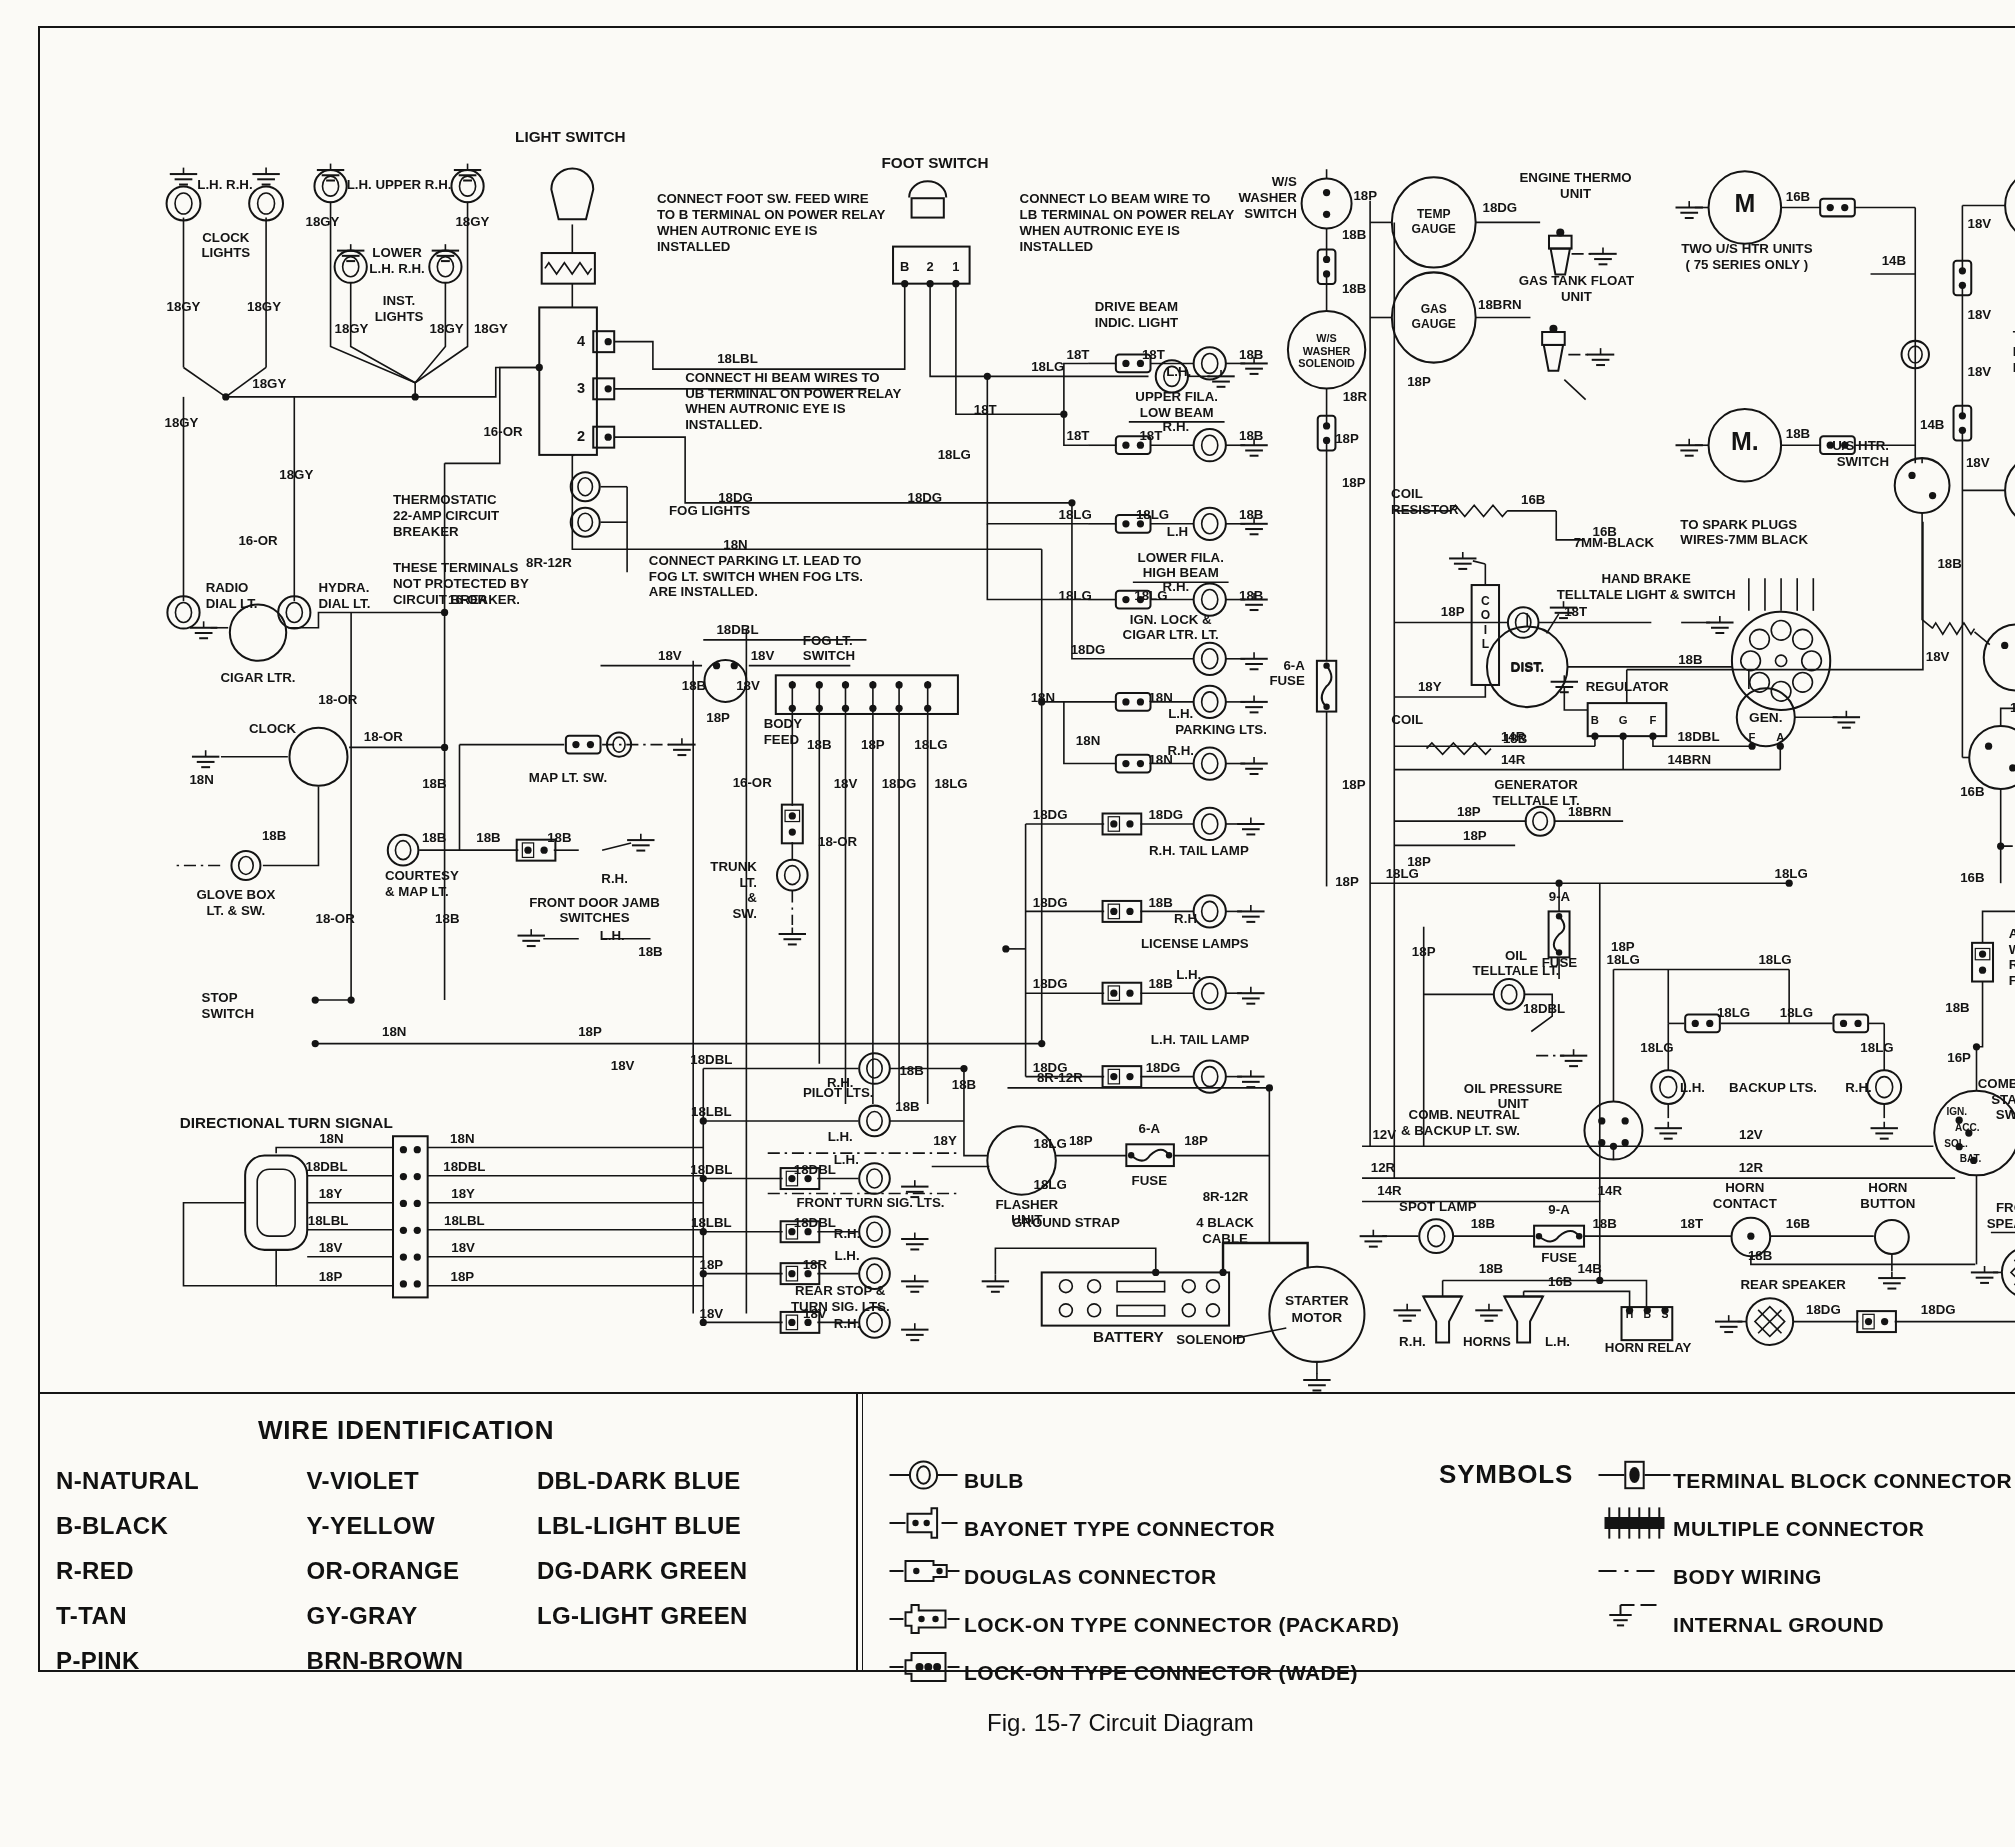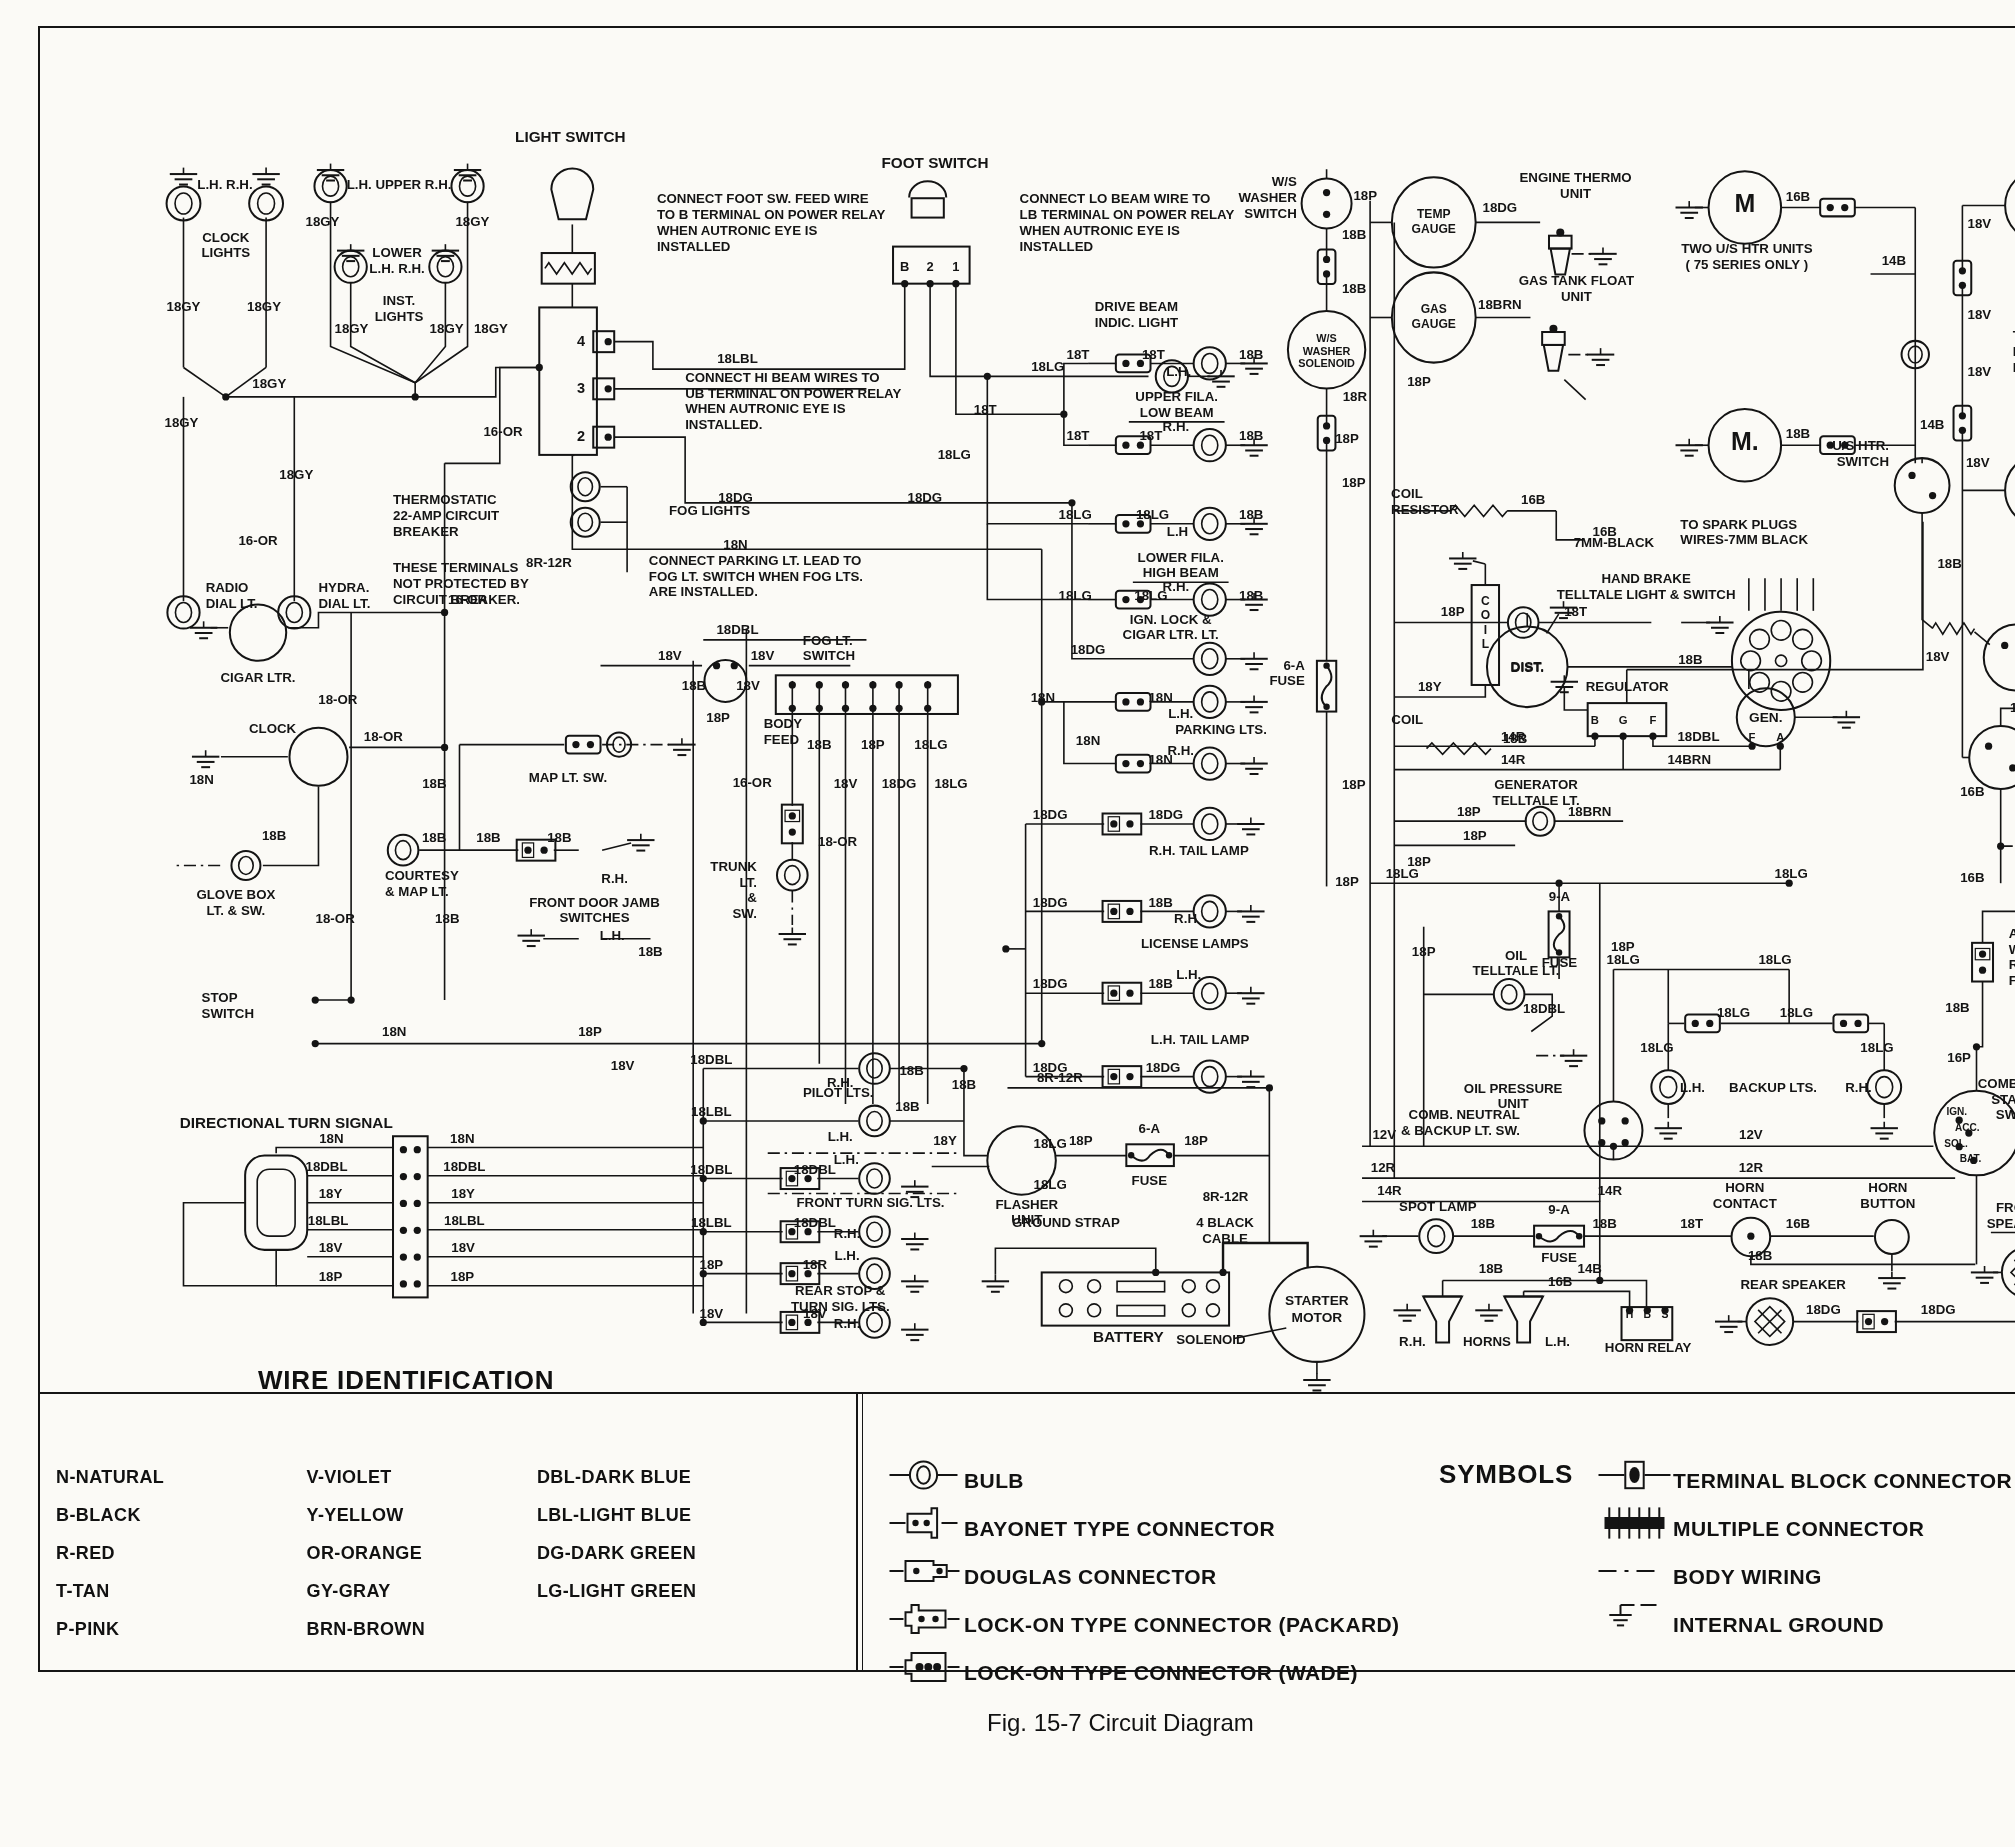--- a/index.html
+++ b/index.html
@@ -3,21 +3,21 @@
 <meta charset="utf-8">
 <style>
   html,body{margin:0;padding:0;background:#e8e6e1;}
   .page{position:relative;width:2492px;height:1847px;background:#fbfaf6;font-family:"Liberation Sans",sans-serif;color:#111;overflow:hidden;}
   .frame{position:absolute;left:38px;top:26px;width:2115px;height:1646px;border:2.8px solid #151515;box-sizing:border-box;}
   .legend-sep{position:absolute;left:38px;top:1392px;width:2115px;height:0;border-top:2.4px solid #151515;}
   .legend-div{position:absolute;left:856px;top:1392px;width:0;height:280px;border-left:2.4px solid #151515;}
   .legend-div2{position:absolute;left:862px;top:1392px;width:0;height:280px;border-left:1.2px solid #151515;}
   svg text{font-family:"Liberation Sans",sans-serif;font-weight:700;fill:#141414;}
   .ltitle{position:absolute;font-weight:700;font-size:26px;letter-spacing:0.8px;}
-  .wi-grid{position:absolute;left:56px;top:1467px;width:790px;font-size:18px;font-weight:700;letter-spacing:0.4px;}
+  .wi-grid{position:absolute;left:56px;top:1467px;width:790px;font-size:24px;font-weight:700;letter-spacing:0.4px;}
   .wi-row{display:flex;margin-bottom:17px;}
   .wi-c1{width:226px;}  .wi-c2{width:234px;margin-left:28px;} .wi-c3{width:314px;}
   .sym-col{position:absolute;font-size:21px;font-weight:700;letter-spacing:0.4px;}
   .sym-row{display:flex;align-items:flex-end;height:48px;}
   .sym-icon{width:77px;height:36px;flex:0 0 77px;}
   .caption{position:absolute;left:987px;top:1709px;width:524px;text-align:left;font-size:24px;font-weight:400;}
 </style>
 </head>
 <body>
 
@@ -1154,21 +1154,21 @@
       <circle cx="2950" cy="3192" r="16" fill="none" stroke="#141414" stroke-width="4"></circle>
       <circle cx="3010" cy="3192" r="16" fill="none" stroke="#141414" stroke-width="4"></circle>
       <circle cx="2645" cy="3252" r="16" fill="none" stroke="#141414" stroke-width="4"></circle>
       <circle cx="2715" cy="3252" r="16" fill="none" stroke="#141414" stroke-width="4"></circle>
       <circle cx="2950" cy="3252" r="16" fill="none" stroke="#141414" stroke-width="4"></circle>
       <circle cx="3010" cy="3252" r="16" fill="none" stroke="#141414" stroke-width="4"></circle>
       <rect x="2772" y="3180" width="118" height="26" fill="none" stroke="#141414" stroke-width="4"></rect>
       <rect x="2772" y="3240" width="118" height="26" fill="none" stroke="#141414" stroke-width="4"></rect>
     </svg>
 
-  <div class="ltitle" style="left:258px;top:1365px;">WIRE IDENTIFICATION</div>
+  <div class="ltitle" style="left:258px;top:1415px;">WIRE IDENTIFICATION</div>
   <div class="wi-grid" id="wi-grid">
       <div class="wi-row">
         <div class="wi-c1">N-NATURAL</div>
         <div class="wi-c2">V-VIOLET</div>
         <div class="wi-c3">DBL-DARK BLUE</div>
       </div>
       <div class="wi-row">
         <div class="wi-c1">B-BLACK</div>
         <div class="wi-c2">Y-YELLOW</div>
         <div class="wi-c3">LBL-LIGHT BLUE</div>

